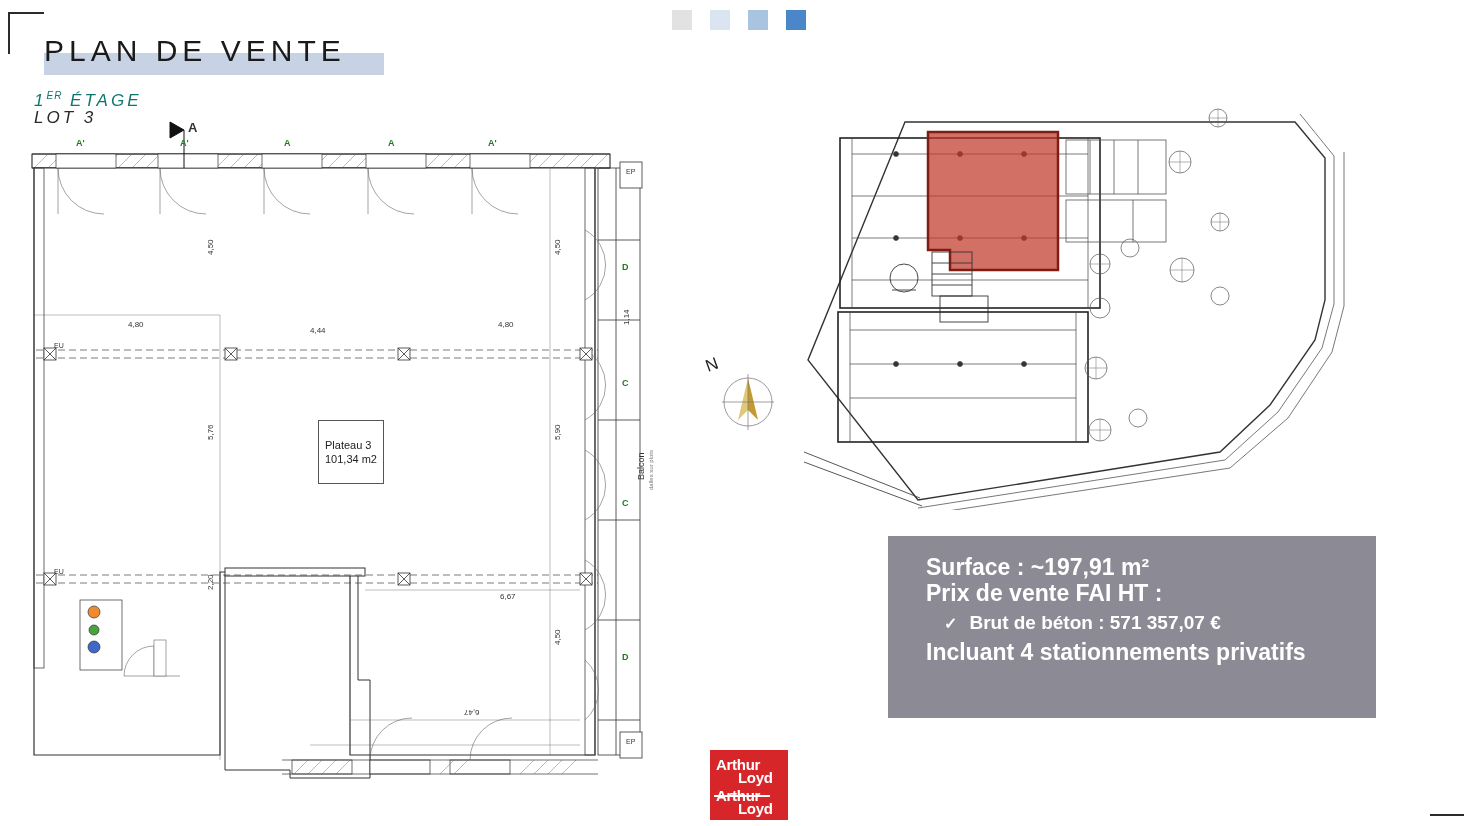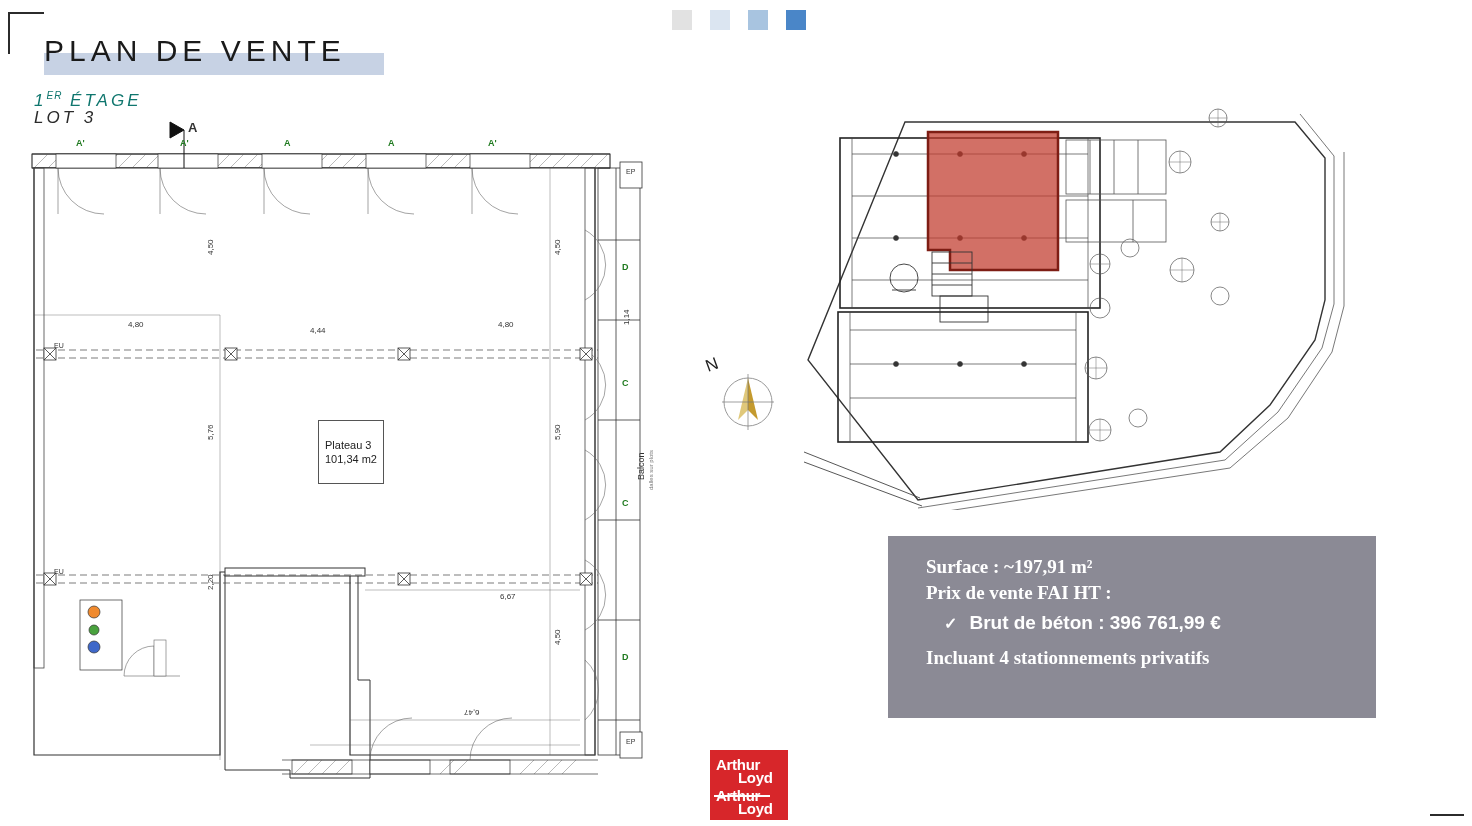--- a/index.html
+++ b/index.html
@@ -119,38 +119,37 @@
     left: 888px;
     top: 536px;
     width: 488px;
     height: 182px;
     background: #8b8a95;
     color: #ffffff;
     padding: 18px 0 0 0;
     box-sizing: border-box;
   }
   .info-line {
-    font-size: 19px;
+    font-size: 23px;
     font-weight: bold;
     line-height: 26px;
     padding: 0 0 0 38px;
-    font-family: Liberation Serif, serif;
   }
   .info-line.spaced { }
   .info-sub {
     font-size: 19px;
     font-weight: bold;
     line-height: 26px;
     padding: 4px 0 0 56px;
     display: flex;
     align-items: baseline;
     gap: 12px;
   }
   .check { font-size: 16px; }
-  .info-last { margin-top: 8px; }
+  .info-last { margin-top: 2px; }
 
   
   .logo {
     position: absolute;
     left: 710px;
     top: 750px;
     width: 78px;
     height: 70px;
     background: #d7262a;
     color: #ffffff;
@@ -589,21 +588,21 @@
         <path d="M4 362 L122 406"></path>
       </g>
     </svg>
   </div>
 
   <div class="infobox">
     <div class="info-line">Surface : ~197,91 m²</div>
     <div class="info-line spaced">Prix de vente FAI HT :</div>
     <div class="info-sub">
       <span class="check">✓</span>
-      <span>Brut de béton : 396 761,99 €</span>
+      <span>Brut de béton : 571 357,07 €</span>
     </div>
     <div class="info-line info-last">Incluant 4 stationnements privatifs</div>
   </div>
 
   <div class="logo">
     <span class="l1">Arthur</span>
     <span class="l2">Loyd</span>
     <span class="l3">Arthur</span>
     <span class="l4">Loyd</span>
     <span class="logo-strike"></span>

